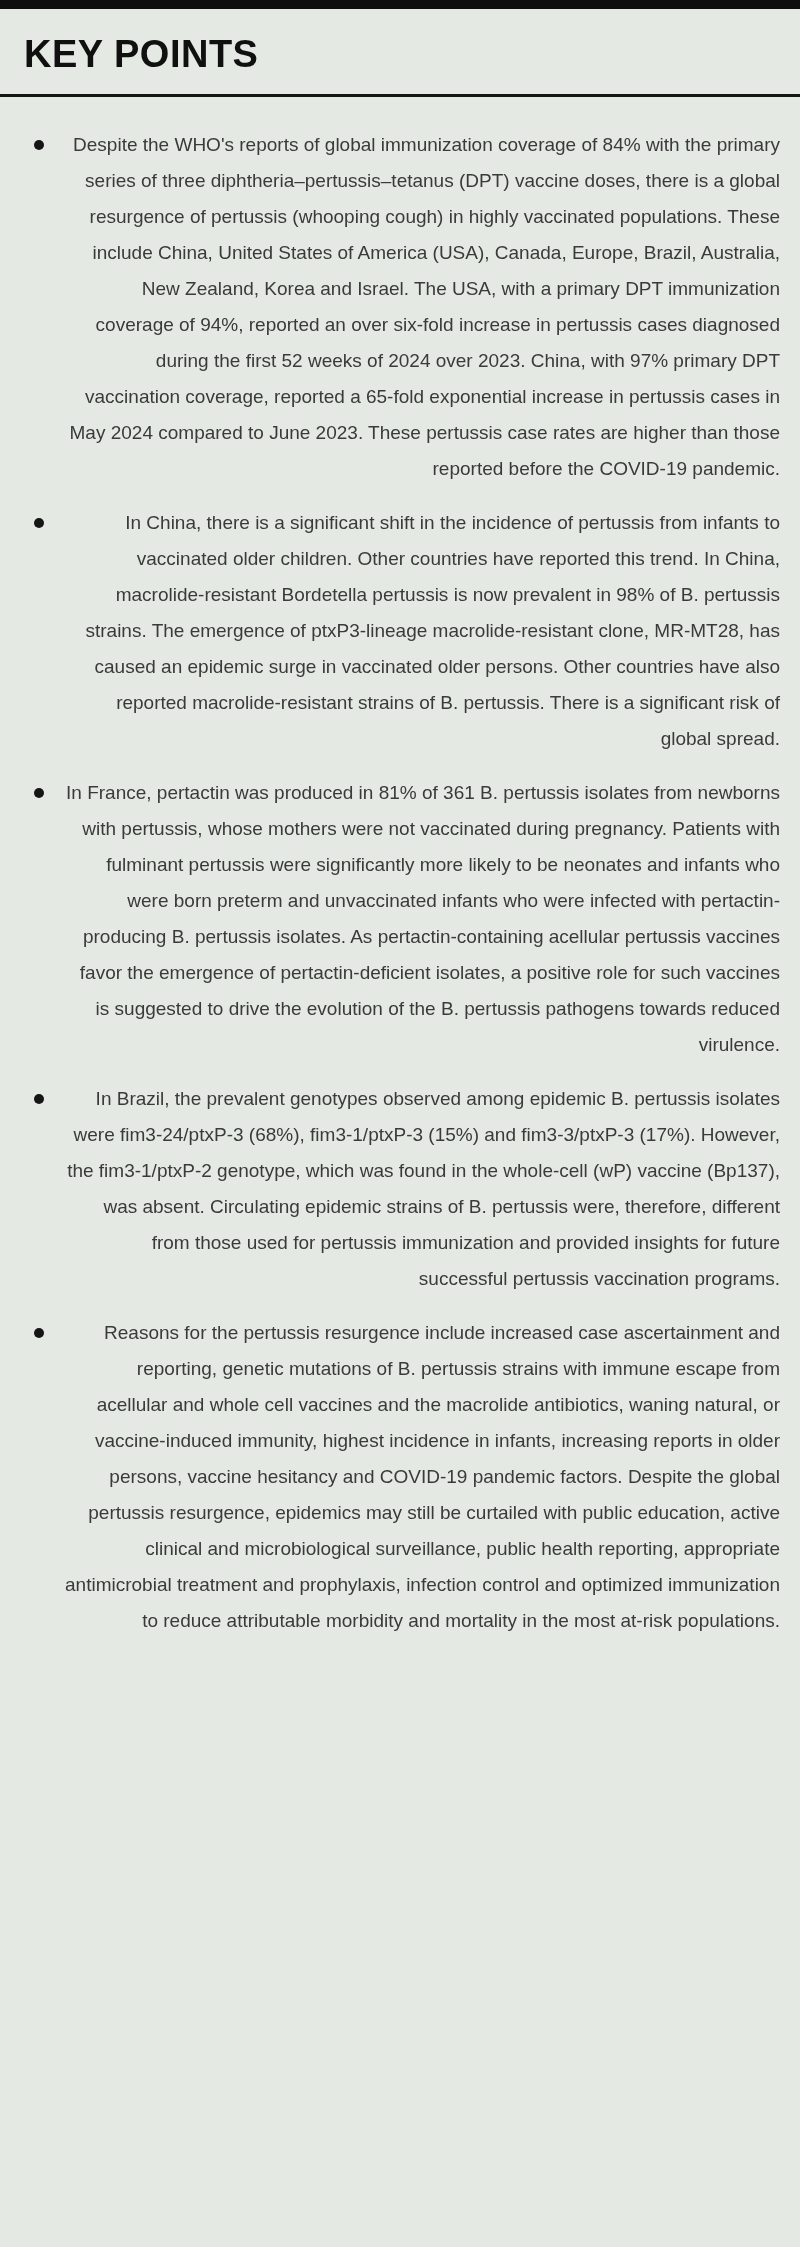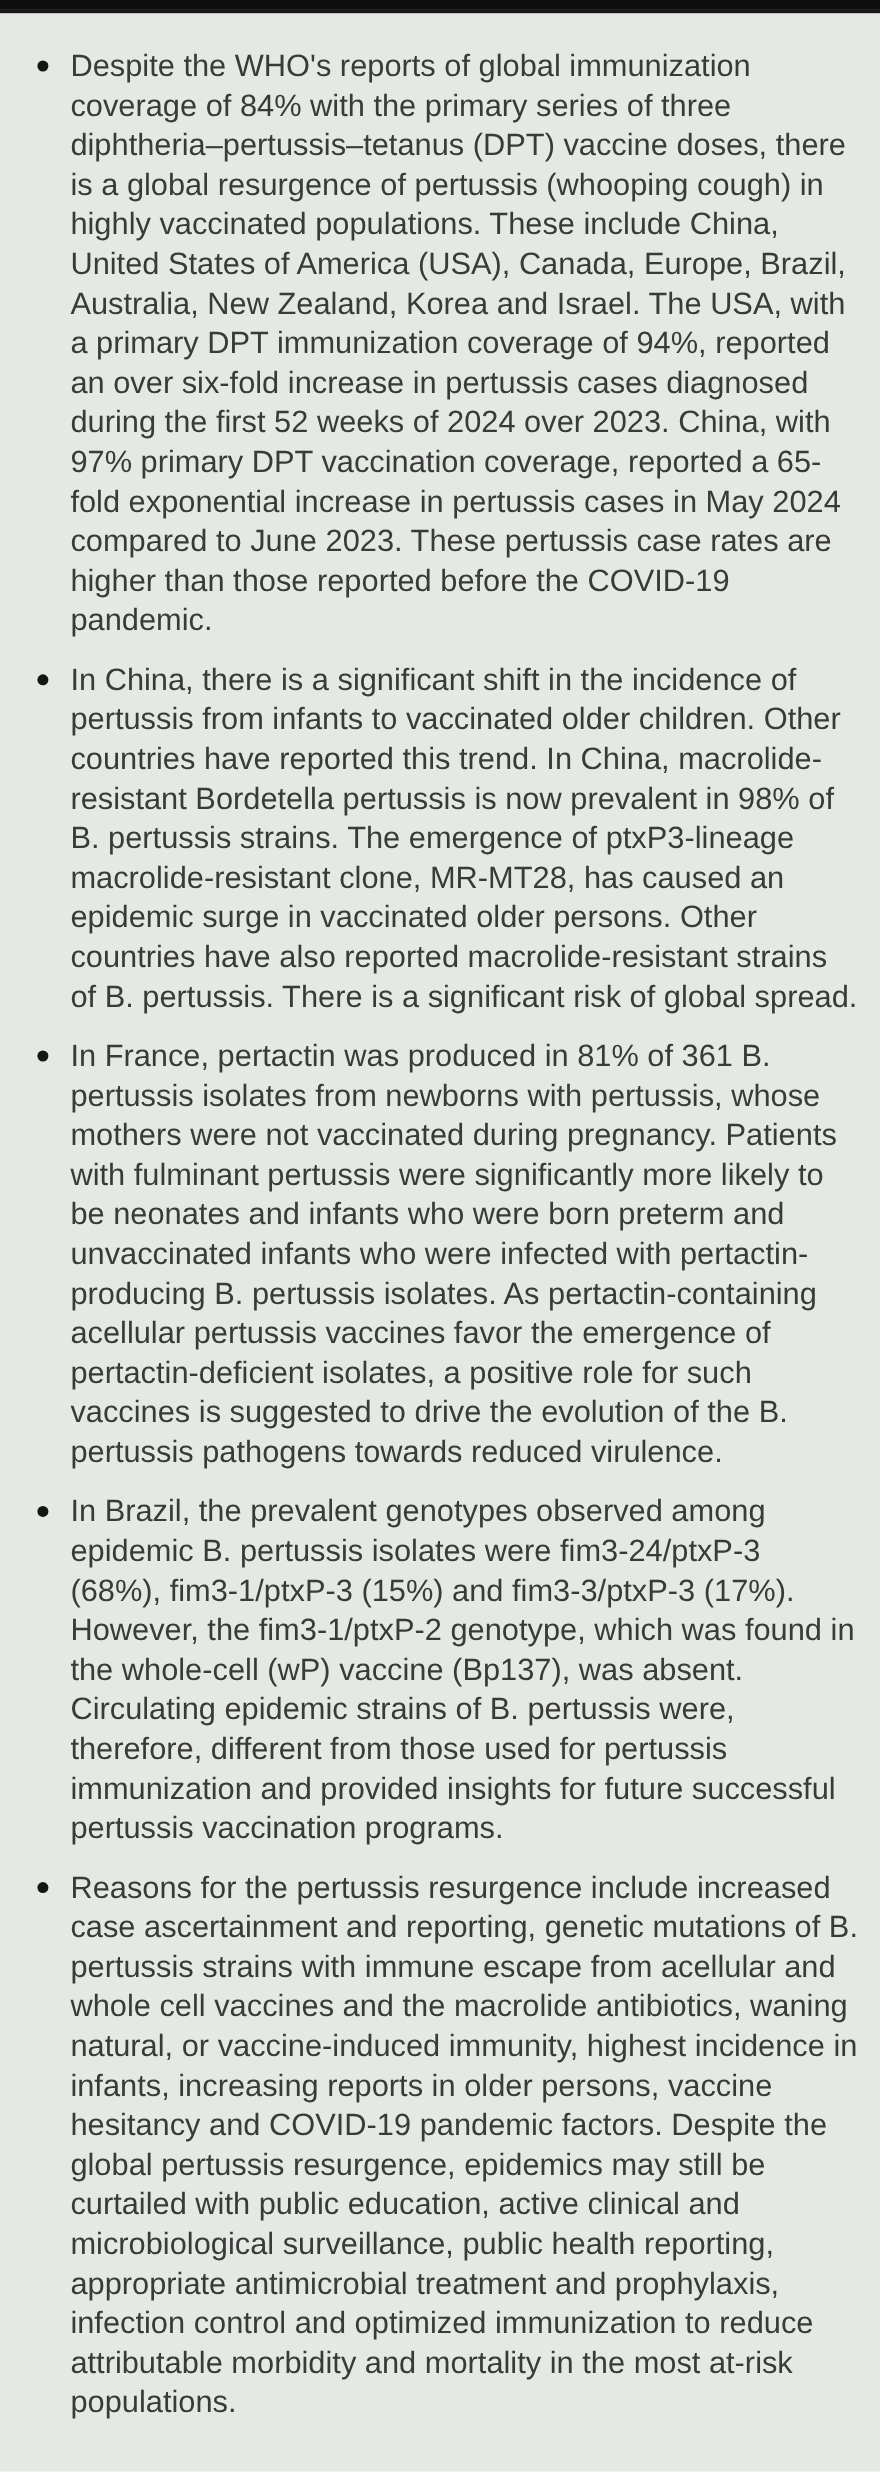--- a/index.html
+++ b/index.html
@@ -37,24 +37,24 @@
   }
   .bullets {
     list-style: none;
     margin: 0;
     padding: 0 20px 0 26px;
   }
   .bullet {
     position: relative;
     padding-left: 38px;
     margin-bottom: 18px;
-    font-size: 28px;
+    font-size: 19px;
     line-height: 36px;
     color: #3a3a3a;
-    text-align: left;
+    text-align: right;
   }
   .bullet:last-child {
     margin-bottom: 0;
   }
   .dot {
     position: absolute;
     left: 8px;
     top: 13px;
     width: 10px;
     height: 10px;
@@ -62,20 +62,21 @@
     background: #151515;
   }
   .it {
   }
 </style>
 </head>
 <body>
 
 <div class="panel">
   <div class="top-rule"></div>
+  <h1 class="title">KEY POINTS</h1>
   <div class="title-rule"></div>
   <ul class="bullets">
     <li class="bullet">
       <span class="dot"></span>
       <span><span>Despite the WHO's reports of global immunization coverage of 84% with the primary series of three diphtheria–pertussis–tetanus (DPT) vaccine doses, there is a global resurgence of pertussis (whooping cough) in highly vaccinated populations. These include China, United States of America (USA), Canada, Europe, Brazil, Australia, New Zealand, Korea and Israel. The USA, with a primary DPT immunization coverage of 94%, reported an over six-fold increase in pertussis cases diagnosed during the first 52 weeks of 2024 over 2023. China, with 97% primary DPT vaccination coverage, reported a 65-fold exponential increase in pertussis cases in May 2024 compared to June 2023. These pertussis case rates are higher than those reported before the COVID-19 pandemic.</span></span>
     </li>
     <li class="bullet">
       <span class="dot"></span>
       <span><span>In China, there is a significant shift in the incidence of pertussis from infants to vaccinated older children. Other countries have reported this trend. In China, macrolide-resistant </span><span class="it">Bordetella pertussis</span><span> is now prevalent in 98% of </span><span class="it">B. pertussis</span><span> strains. The emergence of </span><span class="it">ptxP3</span><span>-lineage macrolide-resistant clone, MR-MT28, has caused an epidemic surge in vaccinated older persons. Other countries have also reported macrolide-resistant strains of </span><span class="it">B. pertussis</span><span>. There is a significant risk of global spread.</span></span>
     </li>

